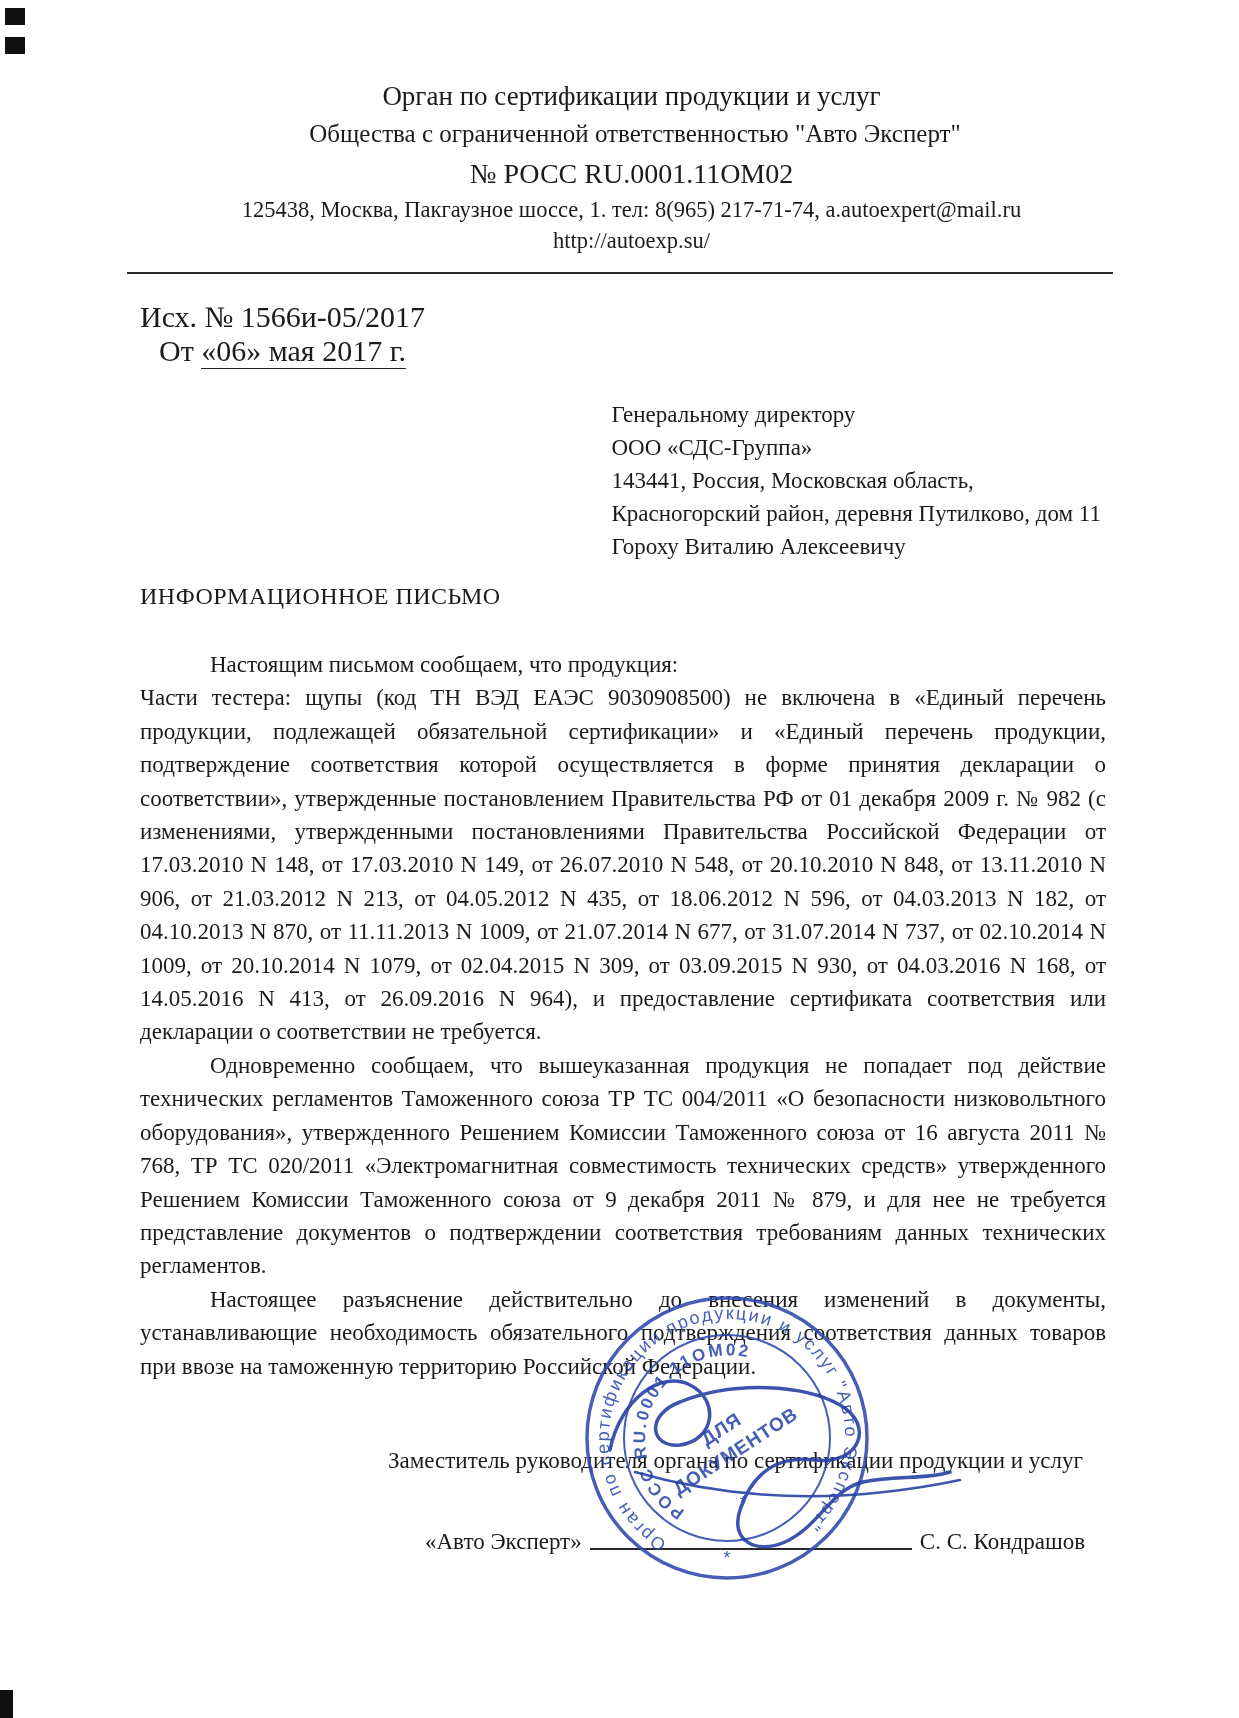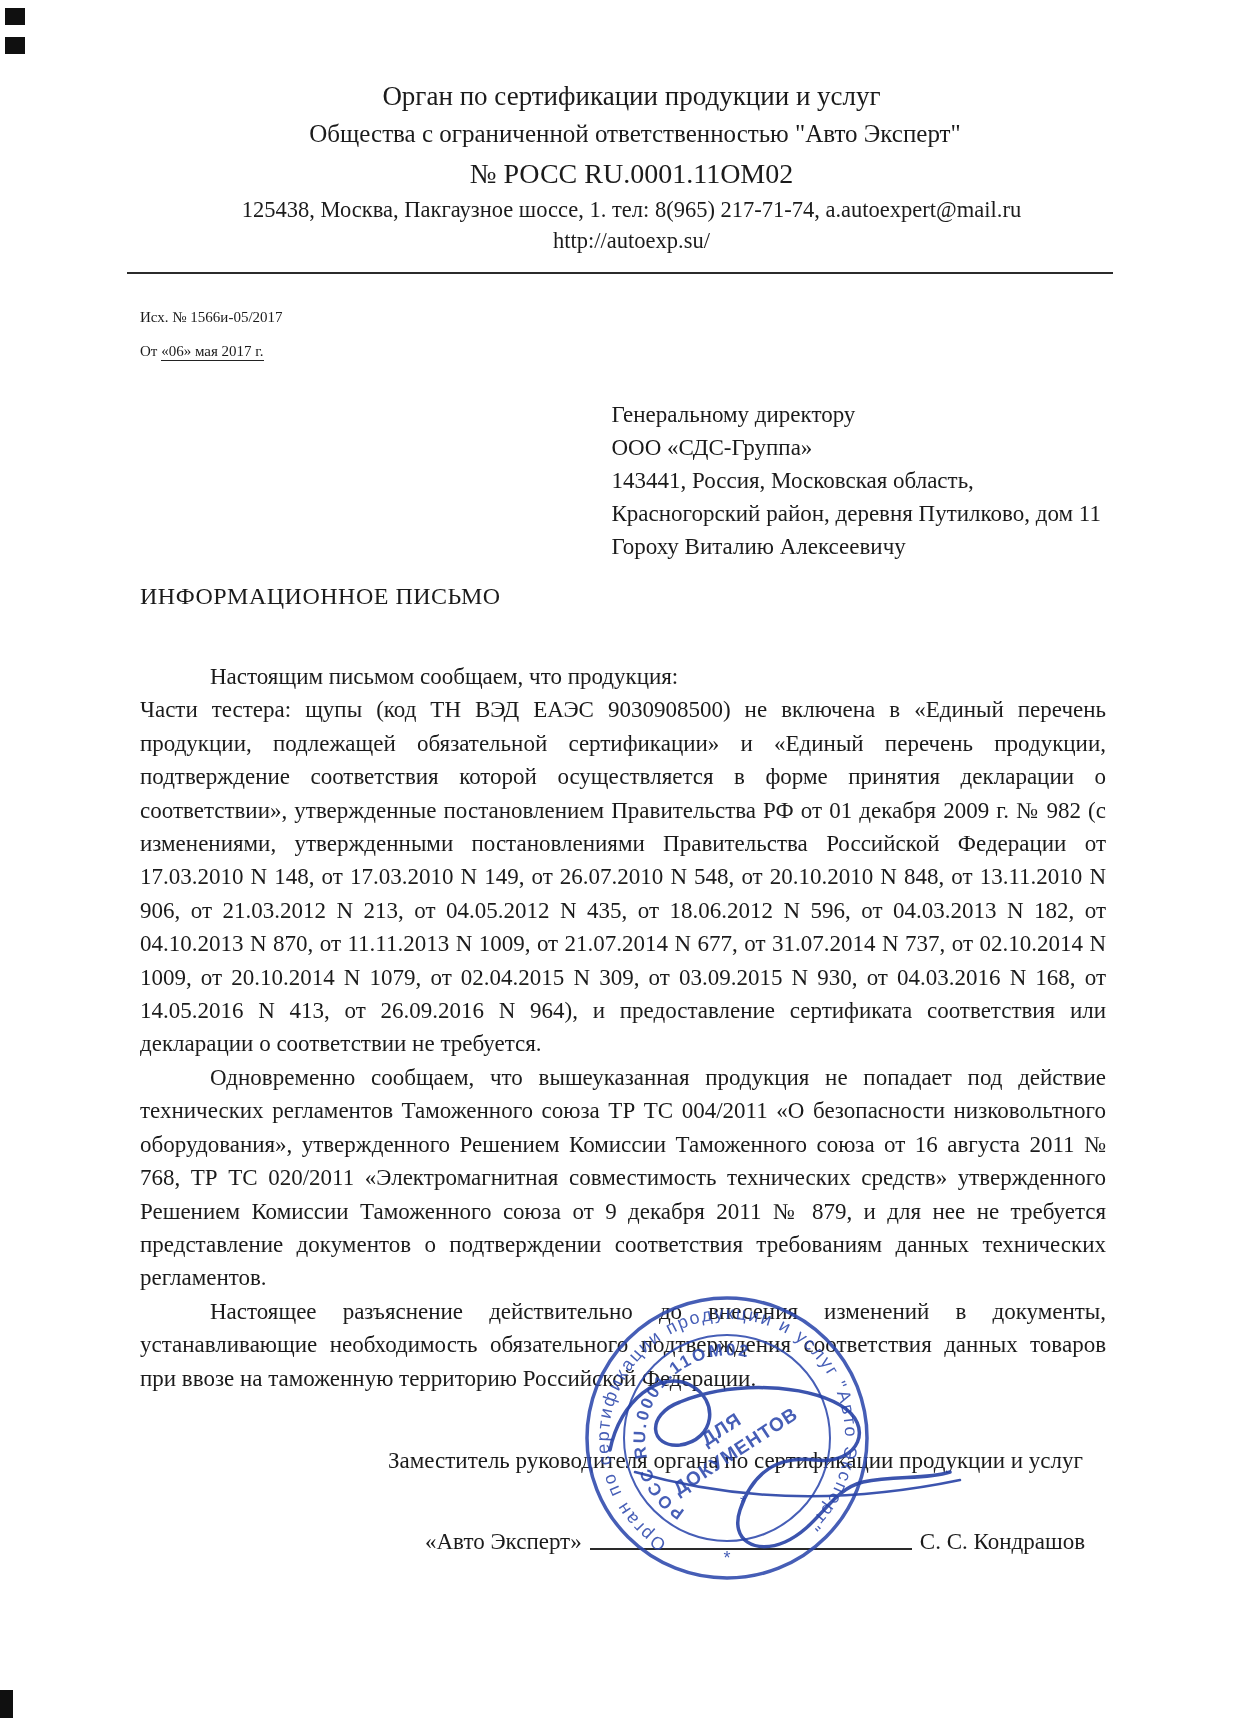--- a/index.html
+++ b/index.html
@@ -23,31 +23,31 @@
   .header{position:absolute;left:0;right:0;top:78px;text-align:center;}
   .header .l1{font-size:27px;line-height:36px;}
   .header .l2{font-size:25px;line-height:40px;margin-left:7px;}
   .header .l3{font-size:28px;line-height:40px;}
   .header .l4{font-size:22.5px;line-height:31px;}
   .header .l5{font-size:22.5px;line-height:31px;}
 
   .divider{position:absolute;left:127px;top:272px;width:986px;border-top:2px solid #2b2b2b;}
 
   
-  .refblock{position:absolute;left:140px;top:300px;font-size:15px;line-height:34px;}
+  .refblock{position:absolute;left:140px;top:300px;font-size:30px;line-height:34px;text-align:center;}
   .refblock .date-underline{border-bottom:1.5px solid #222;padding-bottom:1px;}
 
   
   .recipient{position:absolute;right:162px;top:398px;text-align:left;font-size:23px;line-height:33px;}
 
   
   .letter-title{position:absolute;left:140px;top:583px;width:966px;text-align:left;font-size:24px;letter-spacing:0.5px;}
 
   
-  .body-text{position:absolute;left:140px;top:648px;width:966px;font-size:23px;line-height:33.4px;text-align:justify;margin-top:12px;}
+  .body-text{position:absolute;left:140px;top:648px;width:966px;font-size:23px;line-height:33.4px;text-align:justify;}
   .body-text p{margin:0;}
   .body-text p.indent{text-indent:70px;}
 
   
   .sig-position{position:absolute;left:388px;top:1448px;font-size:23px;z-index:2;}
   .sig-row{position:absolute;left:425px;top:1522px;width:660px;display:flex;align-items:flex-end;font-size:23px;z-index:2;}
   .sig-row .sig-line{flex:1;border-bottom:2px solid #2a2a2a;height:26px;margin:0 8px 5px 8px;}
 
   
   .stamp-svg{position:absolute;left:577px;top:1288px;z-index:3;opacity:0.88;}

